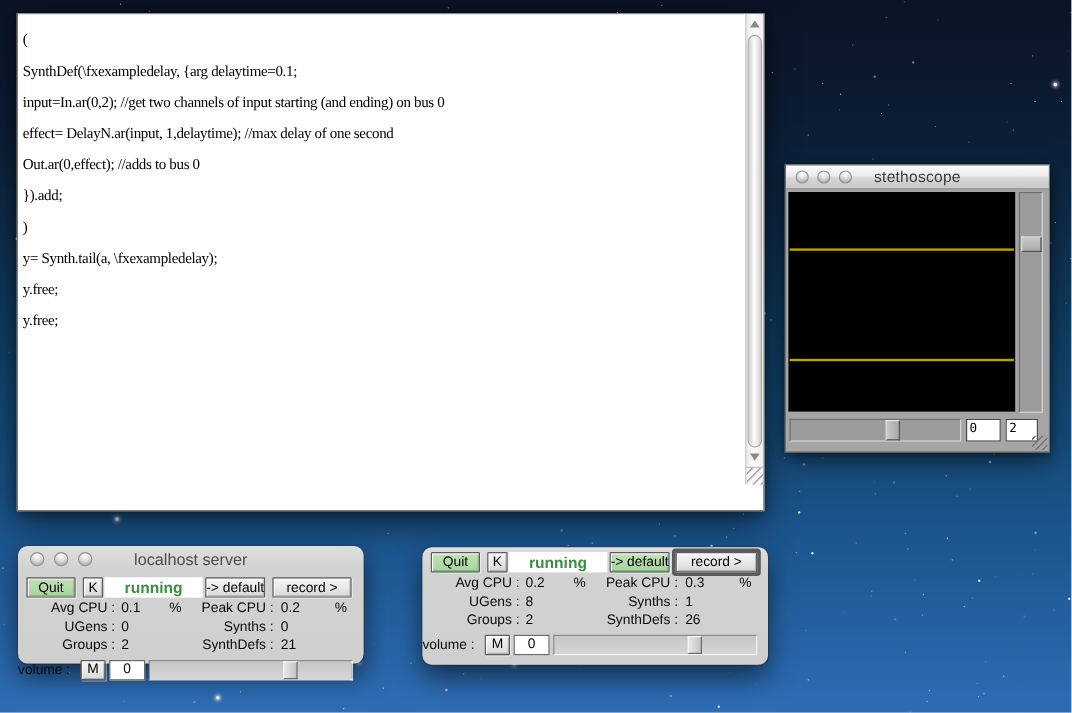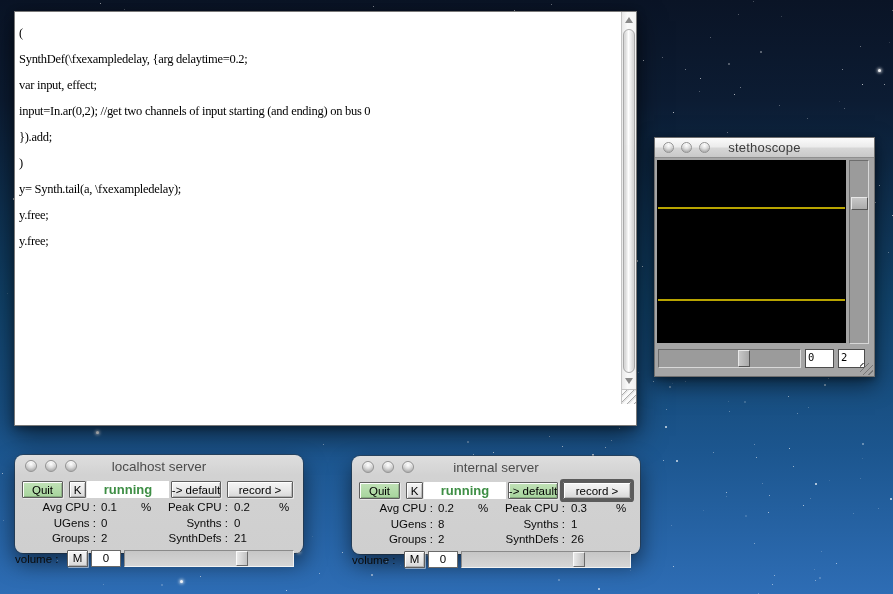--- a/index.html
+++ b/index.html
@@ -634,23 +634,24 @@
       <span class="star" style="left: 426.8px; top: 551.6px; width: 3px; height: 3px; opacity: 0.95; box-shadow: rgba(255, 255, 255, 0.7) 0px 0px 3px 1px;"></span>
       <span class="star" style="left: 180.1px; top: 579.6px; width: 3px; height: 3px; opacity: 0.95; box-shadow: rgba(255, 255, 255, 0.7) 0px 0px 3px 1px;"></span>
       <span class="star" style="left: 133.7px; top: 487.9px; width: 3px; height: 3px; opacity: 0.95; box-shadow: rgba(255, 255, 255, 0.7) 0px 0px 3px 1px;"></span>
       <span class="star" style="left: 296.8px; top: 550.2px; width: 3px; height: 3px; opacity: 0.95; box-shadow: rgba(255, 255, 255, 0.7) 0px 0px 3px 1px;"></span>
     </div>
 
   <section class="window" id="post-window">
     <div class="content">
       <div class="post-text">
         <div class="code-line">(</div>
-        <div class="code-line">SynthDef(\fxexampledelay, {arg delaytime=0.2;</div>
-        <div class="code-line">var input, effect;</div>
+        <div class="code-line">SynthDef(\fxexampledelay, {arg delaytime=0.1;</div>
         <div class="code-line">input=In.ar(0,2); //get two channels of input starting (and ending) on bus 0</div>
+        <div class="code-line">effect= DelayN.ar(input, 1,delaytime); //max delay of one second</div>
+        <div class="code-line">Out.ar(0,effect); //adds to bus 0</div>
         <div class="code-line">}).add;</div>
         <div class="code-line">)</div>
         <div class="code-line">y= Synth.tail(a, \fxexampledelay);</div>
         <div class="code-line">y.free;</div>
         <div class="code-line">y.free;</div>
       </div>
       <div class="v-scrollbar">
         <div class="sb-arrow up">
             <span class="tri"></span>
           </div>
@@ -735,28 +736,20 @@
       <span class="vol-label">volume :</span>
       <div class="sc-btn btn-mute">M</div>
       <div class="vol-numbox">0</div>
       <div class="vol-slider">
         <div class="vol-thumb" style="left:111px;"></div>
       </div>
     </div>
   </section>
 
   <section class="window server-window" id="internal-window">
-    <header class="server-titlebar">
-      <span class="lights">
-        <span class="light"></span>
-        <span class="light"></span>
-        <span class="light"></span>
-      </span>
-      <span class="title">internal server</span>
-    </header>
     <div class="btn-row">
       <div class="sc-btn green btn-quit">Quit</div>
       <div class="sc-btn btn-k">K</div>
       <div class="status-box">running</div>
       <div class="sc-btn green btn-default">-&gt; default</div>
       <div class="sc-btn focus-ring btn-record">record &gt;</div>
     </div>
     <div class="stats">
       <div class="srow">
         <span class="s-l-lbl">Avg CPU :</span>

